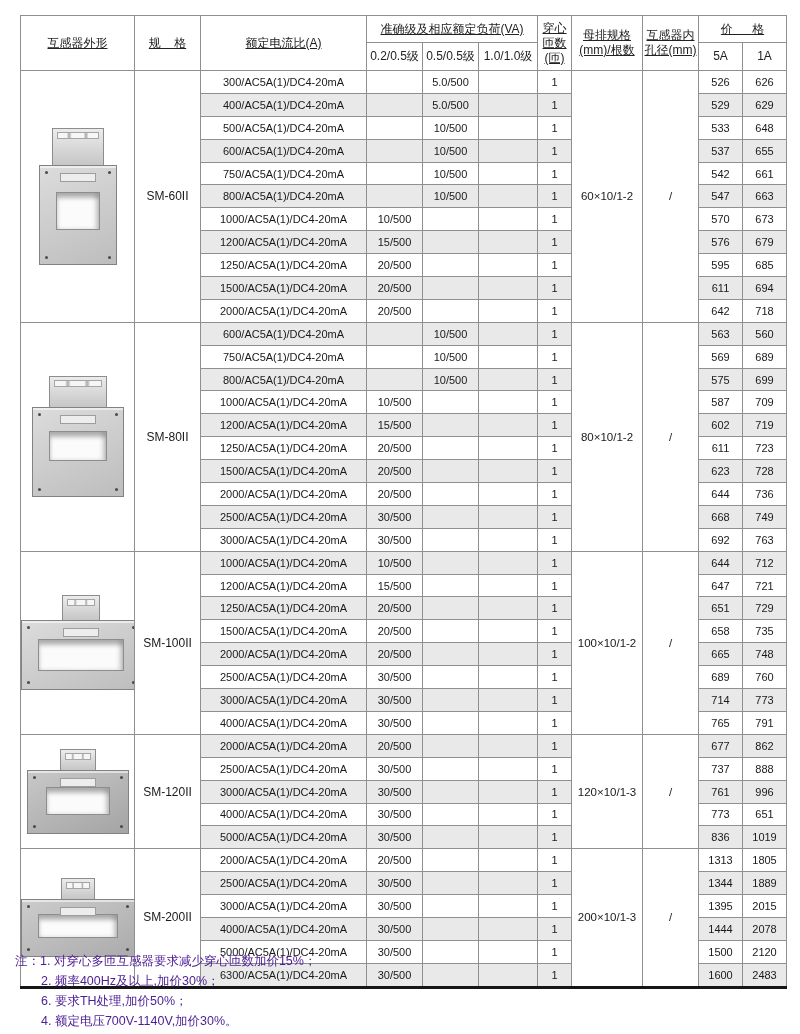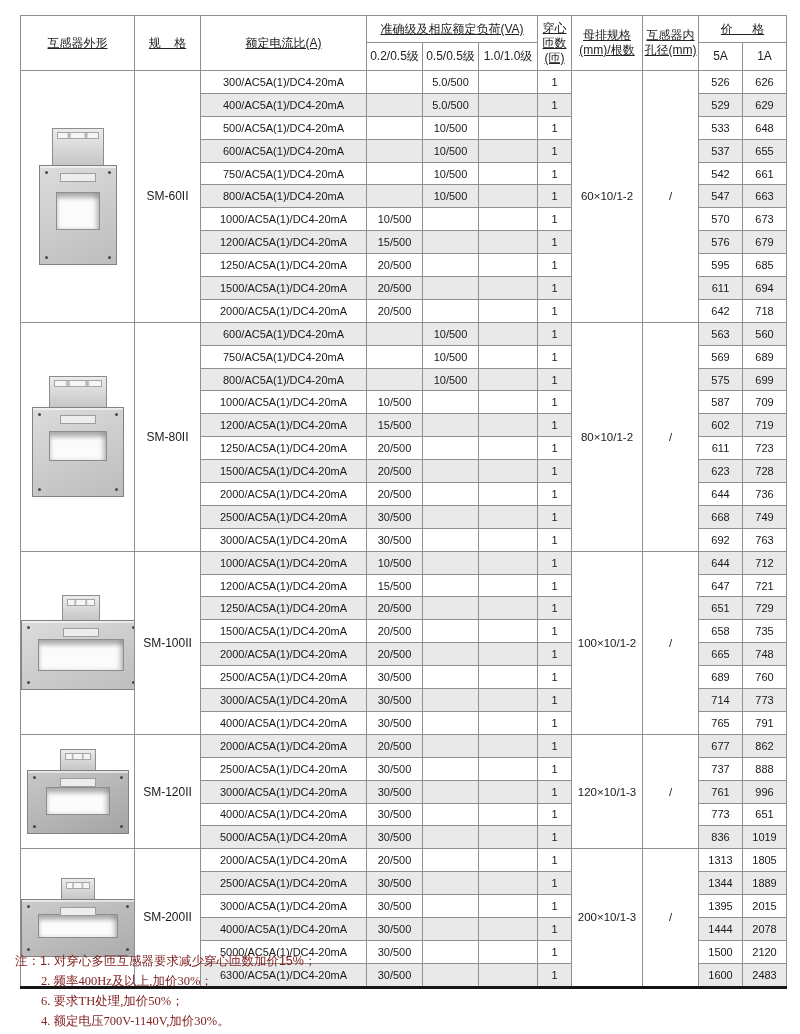--- a/index.html
+++ b/index.html
@@ -79,23 +79,23 @@
   .ct120 { --sx:87px; --sy:49px; }
   .ct120 .term { width:34px; height:20px; }
   .ct120 .bd   { width:100px; height:62px; background:linear-gradient(155deg,#c8c8c8,#a4a4a4); }
   .ct120 .win  { width:62px; height:26px; top:16px; }
   .ct200 { --sx:99px; --sy:43px; }
   .ct200 .term { width:32px; height:20px; }
   .ct200 .bd   { width:112px; height:56px; background:linear-gradient(155deg,#cccccc,#ababab); }
   .ct200 .win  { width:78px; height:22px; top:14px; }
 
   
-  .notes { position:absolute; left:15px; top:951px; font-size:12.5px; color:#7f1d1d; }
+  .notes { position:absolute; left:15px; top:951px; font-size:12.5px; color:#4c1d95; }
   .notes .note-row { line-height:20px; white-space:nowrap; }
-  .notes .indent { padding-left:26px;font-family:Liberation Serif, serif; }
+  .notes .indent { padding-left:26px; }
 </style>
 </head>
 <body>
 
 <div class="page">
 
   <table class="spec">
     <colgroup>
       <col style="width:114px">
         <col style="width:66px">

